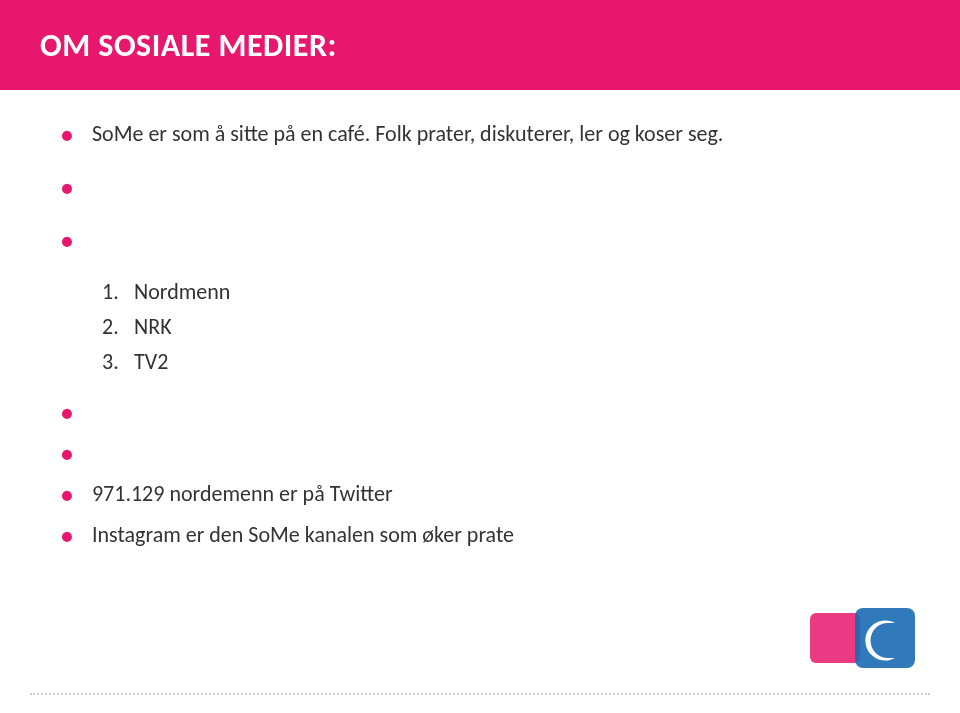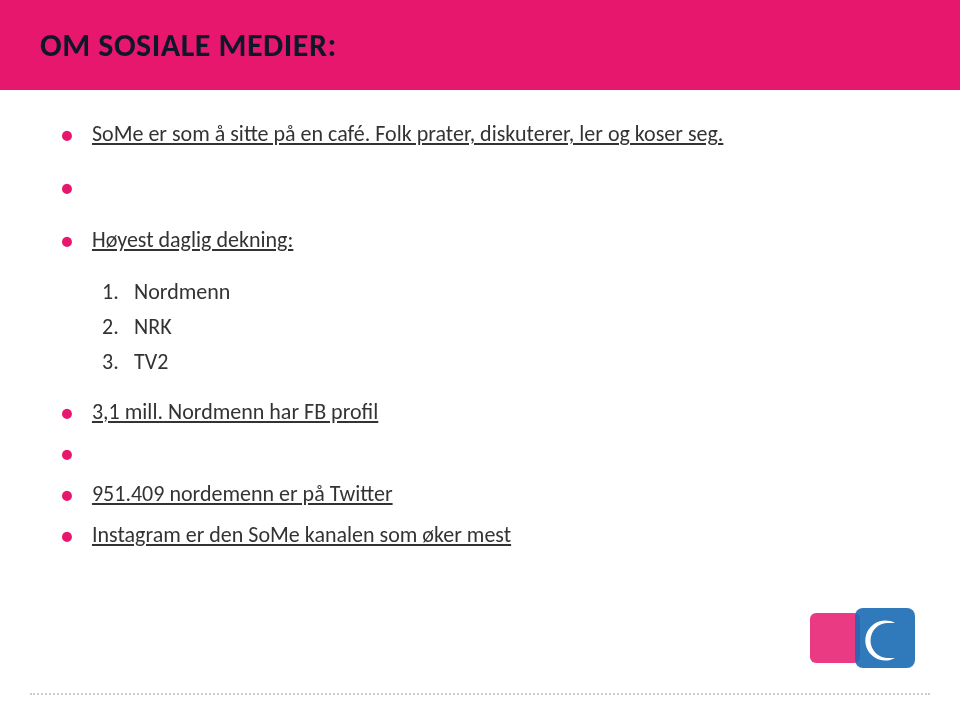--- a/index.html
+++ b/index.html
@@ -20,21 +20,21 @@
     .header-bar {
       background: #e8176e;
       width: 100%;
       padding: 22px 40px;
       min-height: 90px;
       display: flex;
       align-items: center;
     }
 
     .header-title {
-      color: #0f172a;
+      color: #ffffff;
       font-size: 32px;
       font-weight: 600;
       letter-spacing: 0.5px;
     }
 
     .content-area {
       padding: 30px 60px 20px 60px;
     }
 
     .bullet-section {
@@ -53,21 +53,20 @@
     .bullet-dot {
       color: #e8176e;
       font-size: 28px;
       margin-right: 18px;
       flex-shrink: 0;
       line-height: 1.1;
     }
 
     .bullet-text {
       flex: 1;
-      text-decoration: underline;
     }
 
     .numbered-list {
       margin-left: 42px;
       margin-bottom: 22px;
     }
 
     .numbered-item {
       display: flex;
       align-items: flex-start;
@@ -127,53 +126,51 @@
       <span class="bullet-dot">•</span>
       <span class="bullet-text">SoMe er som å sitte på en café. Folk prater, diskuterer, ler og koser seg.</span>
     </div>
 
     <div class="bullet-item">
       <span class="bullet-dot">•</span>
     </div>
 
     <div class="bullet-item">
       <span class="bullet-dot">•</span>
-      <span class="bullet-text">Høyest daglig dekning:</span>
     </div>
 
     <div class="numbered-list">
       <div class="numbered-item">
         <span class="numbered-num">1.</span>
         <span>Nordmenn</span>
       </div>
       <div class="numbered-item">
         <span class="numbered-num">2.</span>
         <span>NRK</span>
       </div>
       <div class="numbered-item">
         <span class="numbered-num">3.</span>
         <span>TV2</span>
       </div>
     </div>
 
     <div class="sub-bullets">
       <div class="sub-bullet-item">
         <span class="bullet-dot">•</span>
-        <span class="bullet-text">3,1 mill. Nordmenn har FB profil</span>
       </div>
       <div class="sub-bullet-item">
         <span class="bullet-dot">•</span>
       </div>
       <div class="sub-bullet-item">
         <span class="bullet-dot">•</span>
-        <span class="bullet-text">951.409 nordemenn er på Twitter</span>
+        <span class="bullet-text">971.129 nordemenn er på Twitter</span>
       </div>
       <div class="sub-bullet-item">
         <span class="bullet-dot">•</span>
-        <span class="bullet-text">Instagram er den SoMe kanalen som øker mest</span>
+        <span class="bullet-text">Instagram er den SoMe kanalen som øker prate</span>
       </div>
     </div>
 
   </div>
 </div>
 
 <div class="dotted-line"></div>
 
 <div class="logo-container">
   <svg width="110" height="80" viewBox="0 0 110 80">

